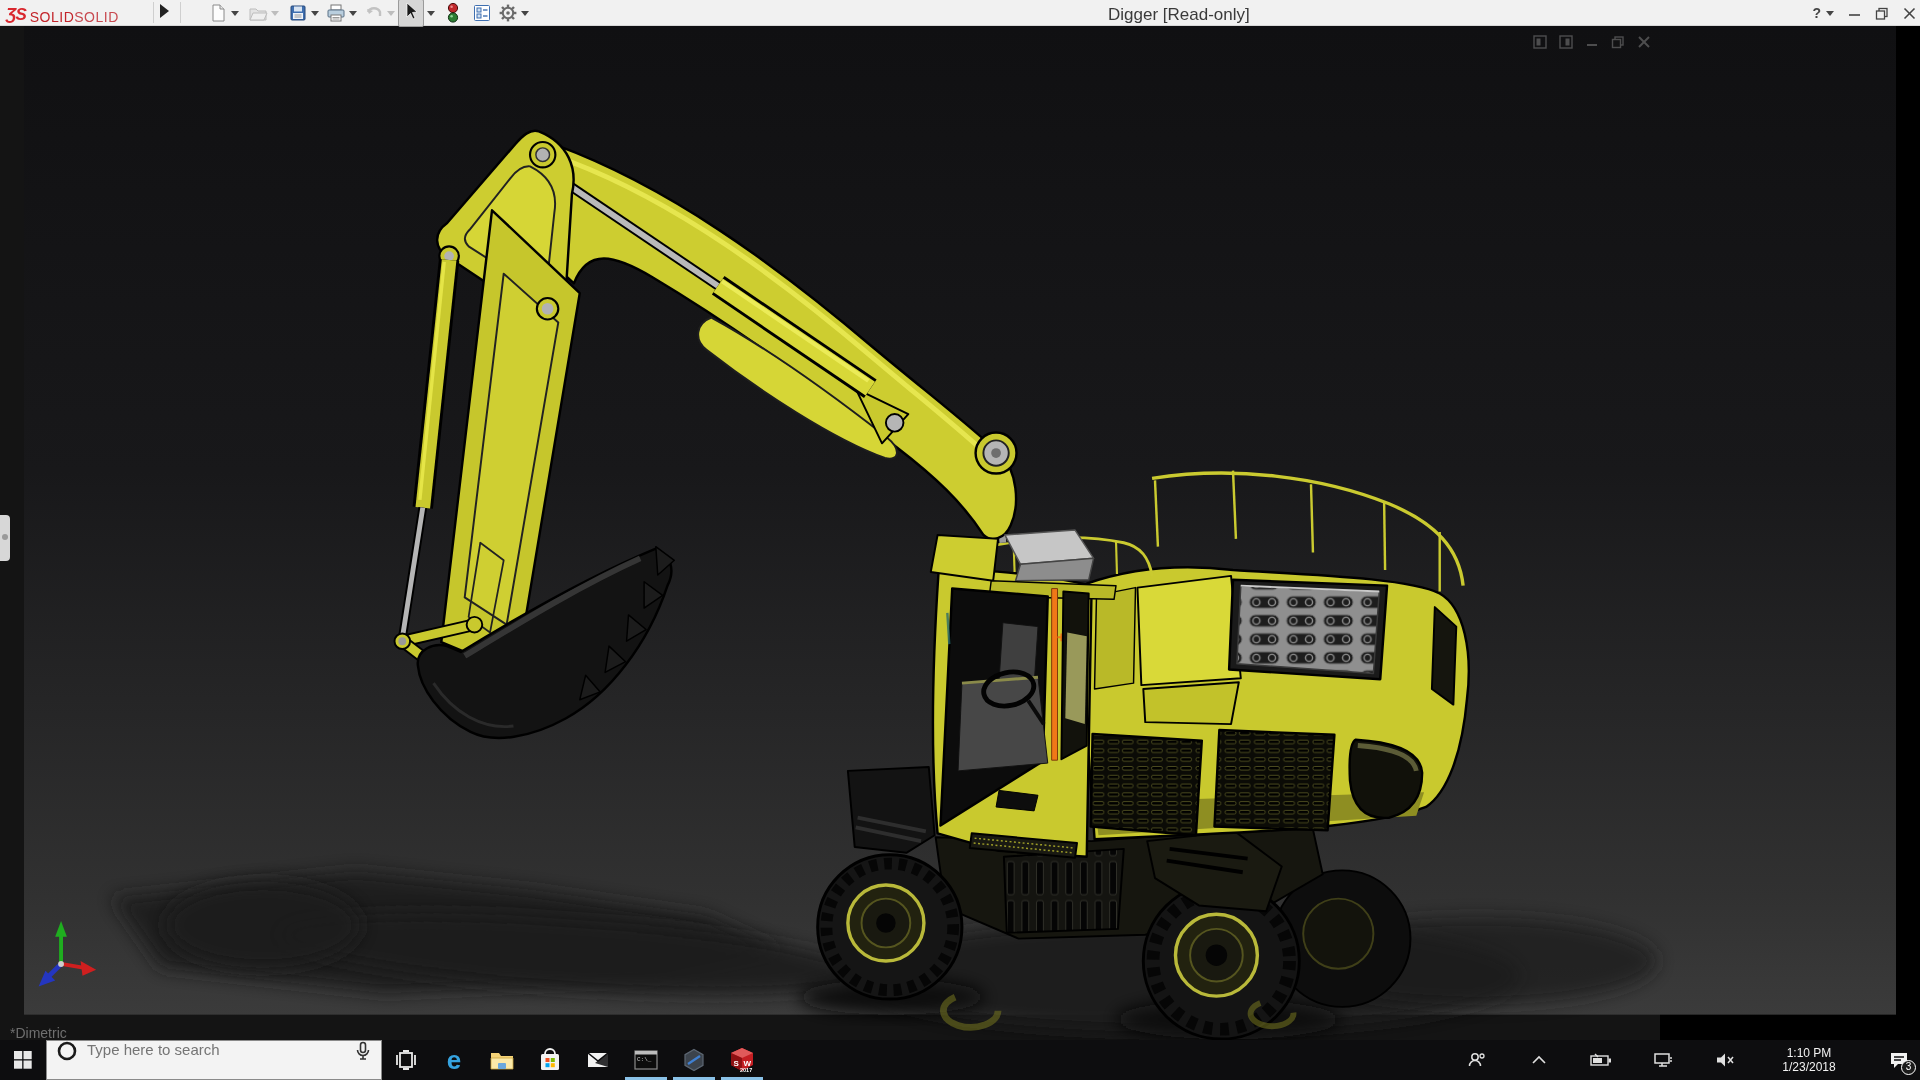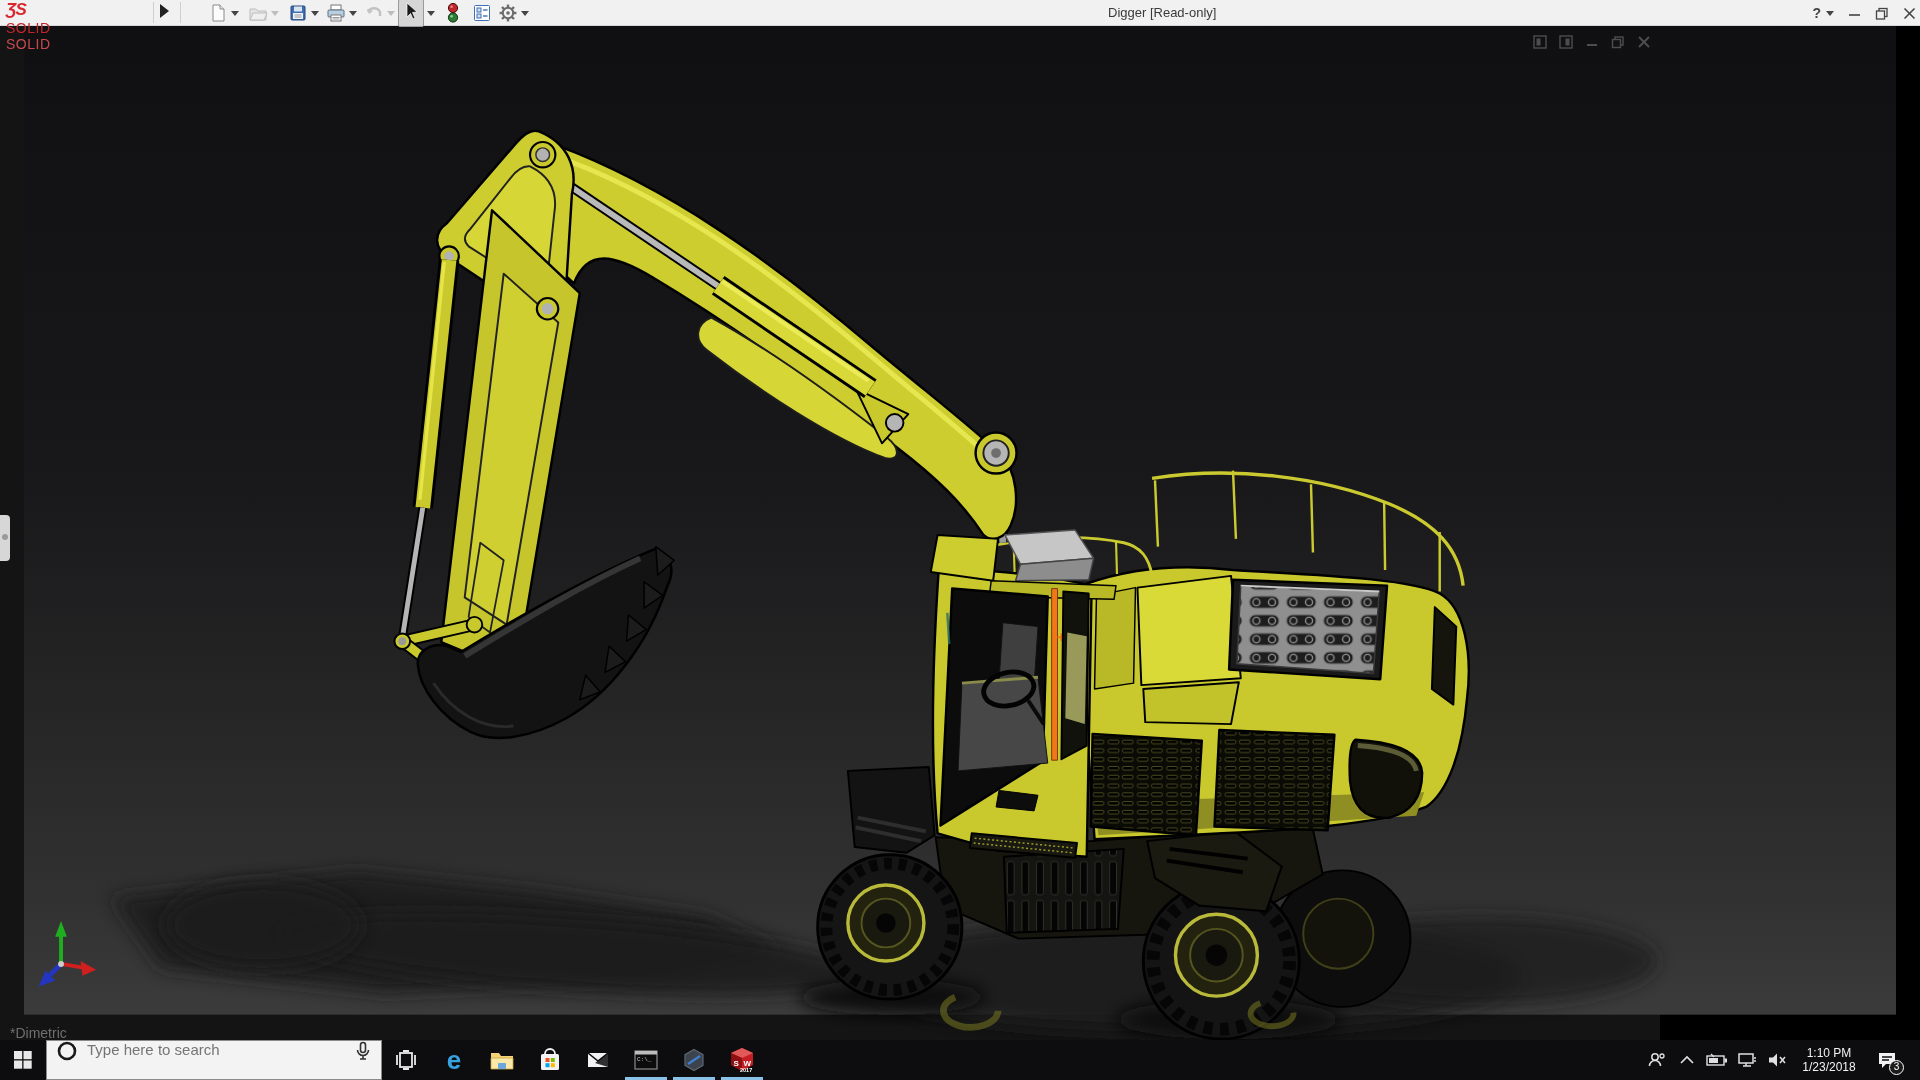--- a/index.html
+++ b/index.html
@@ -2,33 +2,33 @@
 <html><head>
 <meta charset="utf-8">
 <style>
   * { margin:0; padding:0; box-sizing:border-box; }
   html,body { width:1920px; height:1080px; overflow:hidden; background:#000;
               font-family:"Liberation Sans", sans-serif; }
 
   
   #titlebar { position:absolute; left:0; top:0; width:1920px; height:26px;
               background:#f1f1f1; border-bottom:1px solid #d8d8d8; z-index:30; }
-  #logo { position:absolute; left:6px; top:0; height:25px; display:flex; align-items:flex-start;flex-direction:column; }
+  #logo { position:absolute; left:6px; top:0; height:25px; display:flex; align-items:flex-end; }
   #logo .mark { font-size:17px; font-weight:bold; font-style:italic; color:#d9272e; letter-spacing:-1px; margin-right:4px; }
   #logo .solid { font-size:14px; font-weight:normal; color:#c3242a; letter-spacing:.5px; }
   #logo .works { font-size:14px; color:#c84a50; letter-spacing:.5px; }
   .tb-sep { position:absolute; top:2px; width:1px; height:21px; background:#cfcfcf; }
   #flyout-arrow { position:absolute; left:160px; top:4px; width:0; height:0;
                   border-left:9px solid #222; border-top:7px solid transparent; border-bottom:7px solid transparent; cursor:pointer; }
   .tbtn { position:absolute; top:1px; height:24px; display:flex; align-items:center; cursor:pointer; }
   .caret { width:0; height:0; border-left:4px solid transparent; border-right:4px solid transparent;
            border-top:5px solid #444; margin-left:3px; }
   .caret.dis { border-top-color:#bdbdbd; }
   .selbox { background:#d6d6d6; border:1px solid #9a9a9a; border-radius:2px; padding:1px 2px; }
-  #title-text { position:absolute; left:1108px; top:5px; font-size:13px; color:#3a3a3a; }
+  #title-text { position:absolute; left:1108px; top:5px; font-size:17px; color:#3a3a3a; }
   #win-ctrl { position:absolute; right:4px; top:0; height:26px; display:flex; align-items:center; gap:14px; }
   #help-btn { font-size:14px; font-weight:bold; color:#444; cursor:pointer; display:flex; align-items:center; }
 
   
   #viewport { position:absolute; left:0; top:26px; width:1660px; height:1014px; background:#141414; }
   #vp-ctrl { position:absolute; right:8px; top:8px; display:flex; gap:10px; z-index:5; opacity:.65; }
   #vp-ctrl svg { cursor:pointer; }
   #flyout-tab { position:absolute; left:0; top:489px; width:10px; height:46px; background:#d7d7d7;
                 border-radius:0 4px 4px 0; z-index:6; cursor:pointer; }
   #flyout-tab .dot { position:absolute; left:2px; top:19px; width:6px; height:6px; border-radius:50%;
@@ -38,21 +38,21 @@
   
   #taskbar { position:absolute; left:0; top:1040px; width:1920px; height:40px; background:#0d0d0f; z-index:40;
              display:flex; align-items:center; }
   #start-btn { width:46px; height:40px; display:flex; align-items:center; justify-content:center; cursor:pointer; }
   #search-box { width:336px; height:40px; background:#f3f3f3; border:1px solid #8a8a8a; display:flex;
                 align-items:flex-start; padding:0 10px; gap:10px; }
   #search-box input { flex:1; border:none; outline:none; background:transparent; font-size:15px; color:#444;
                       font-family:"Liberation Sans", sans-serif; }
   .tb-app { width:48px; height:40px; position:relative; display:flex; align-items:center; justify-content:center; cursor:pointer; }
   .tb-app.running::after { content:""; position:absolute; left:3px; right:3px; bottom:0; height:3px; background:#8ac2e8; }
-  #tray { position:absolute; right:12px; top:0; height:40px; display:flex; align-items:center; }
+  #tray { position:absolute; right:0; top:0; height:40px; display:flex; align-items:center;gap:32px; }
   .tray-ico { width:30px; height:40px; display:flex; align-items:center; justify-content:center; cursor:pointer; }
   #clock { width:74px; text-align:center; color:#f2f2f2; font-size:12px; line-height:14px; cursor:pointer; padding:0 4px;}
   #action-center { width:42px; height:40px; position:relative; display:flex; align-items:center; justify-content:center; cursor:pointer;}
   #ac-badge { position:absolute; right:4px; bottom:5px; width:15px; height:15px; border-radius:50%;
               background:#1b1b1b; border:1.5px solid #fff; color:#fff; font-size:10px; line-height:12px; text-align:center; }
 </style>
 </head>
 <body>
 
 <div id="titlebar">

